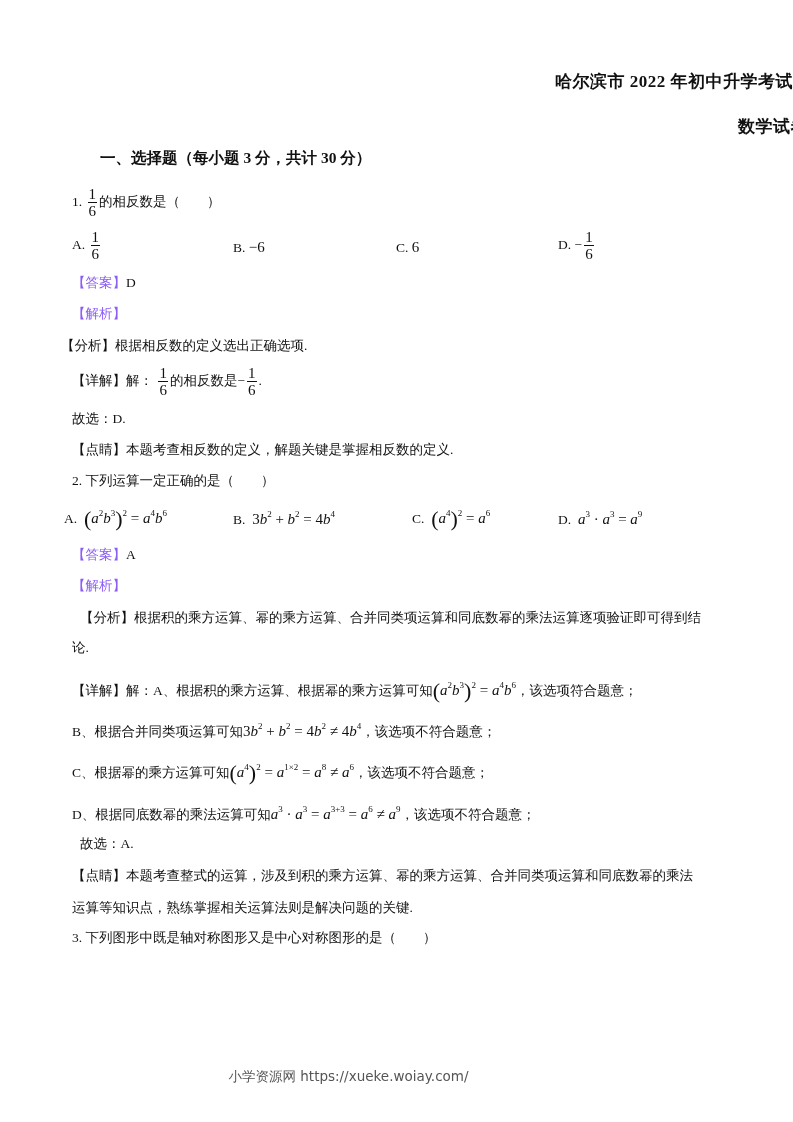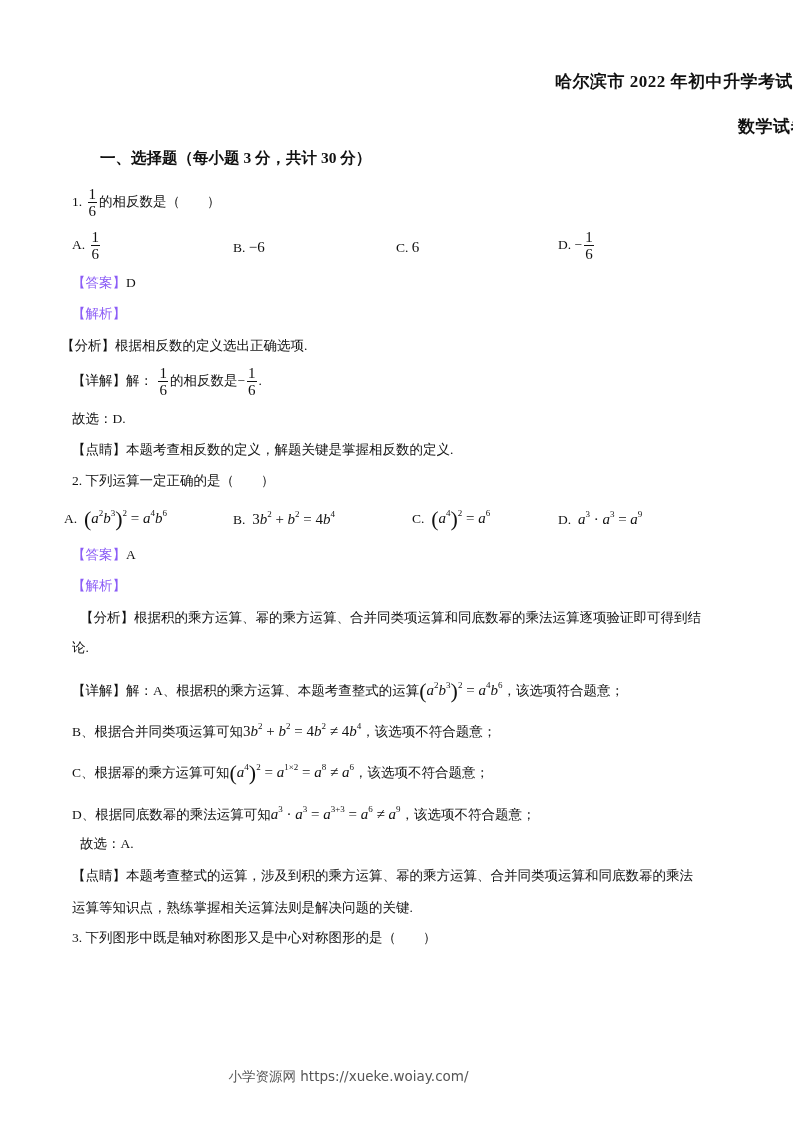--- a/index.html
+++ b/index.html
@@ -114,21 +114,21 @@
 <div class="abs t" style="left:72px; top:546px;">
   <span class="blue">【答案】</span><span>A</span>
 </div>
 <div class="abs t blue" style="left:72px; top:577px;">【解析】</div>
 <div class="abs t" style="left:80px; top:609px;">
   <span>【分析】</span><span>根据积的乘方运算、幂的乘方运算、合并同类项运算和同底数幂的乘法运算逐项验证即可得到结</span>
 </div>
 <div class="abs t" style="left:72px; top:639px;">论.</div>
 
 <div class="abs t" style="left:72px; top:676px;">
-  <span>【详解】</span><span>解：A、根据积的乘方运算、本题考查整式的运算</span><span class="math"><span class="paren">(</span>a<span class="up">2</span>b<span class="up">3</span><span class="paren">)</span><span class="up">2</span> <span class="rm">=</span> a<span class="up">4</span>b<span class="up">6</span></span><span>，该选项符合题意；</span>
+  <span>【详解】</span><span>解：A、根据积的乘方运算、根据幂的乘方运算可知</span><span class="math"><span class="paren">(</span>a<span class="up">2</span>b<span class="up">3</span><span class="paren">)</span><span class="up">2</span> <span class="rm">=</span> a<span class="up">4</span>b<span class="up">6</span></span><span>，该选项符合题意；</span>
 </div>
 <div class="abs t" style="left:72px; top:717px;">
   <span>B、根据合并同类项运算可知</span><span class="math"><span class="rm">3</span>b<span class="up">2</span> <span class="rm">+</span> b<span class="up">2</span> <span class="rm">= 4</span>b<span class="up">2</span> <span class="rm">≠ 4</span>b<span class="up">4</span></span><span>，该选项不符合题意；</span>
 </div>
 <div class="abs t" style="left:72px; top:758px;">
   <span>C、根据幂的乘方运算可知</span><span class="math"><span class="paren">(</span>a<span class="up">4</span><span class="paren">)</span><span class="up">2</span> <span class="rm">=</span> a<span class="up">1×2</span> <span class="rm">=</span> a<span class="up">8</span> <span class="rm">≠</span> a<span class="up">6</span></span><span>，该选项不符合题意；</span>
 </div>
 <div class="abs t" style="left:72px; top:800px;text-align:center;">
   <span>D、根据同底数幂的乘法运算可知</span><span class="math">a<span class="up">3</span> <span class="rm">·</span> a<span class="up">3</span> <span class="rm">=</span> a<span class="up">3+3</span> <span class="rm">=</span> a<span class="up">6</span> <span class="rm">≠</span> a<span class="up">9</span></span><span>，该选项不符合题意；</span>
 </div>

